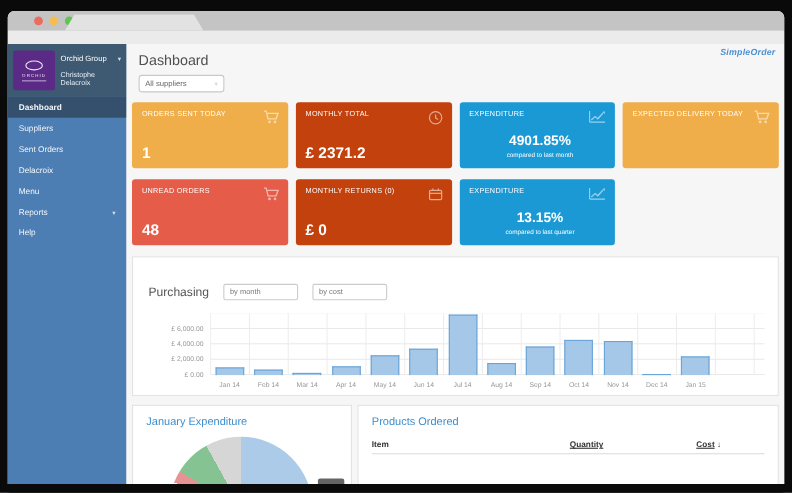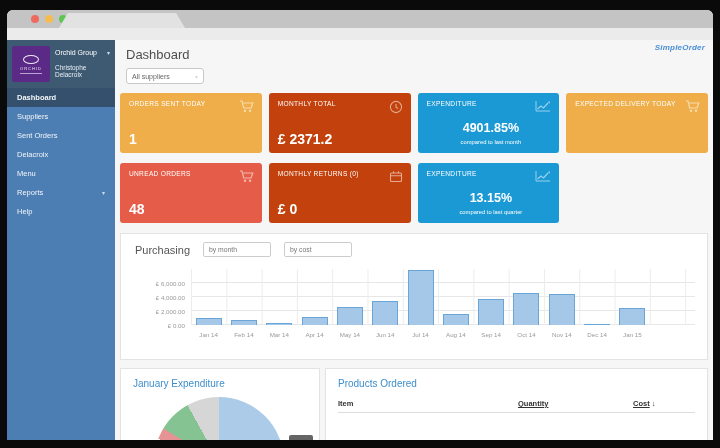--- a/index.html
+++ b/index.html
@@ -47,21 +47,21 @@
   .card.purple { background: #c2410c; } .card.blue { background: #1b99d5; }
   .card .t { font-size: 6.6px; letter-spacing: .3px; padding-right: 18px; }
   .card .icon { position: absolute; top: 7px; right: 8px; opacity: .55; }
   .card .v { position: absolute; left: 9px; bottom: 6px; font-size: 14px; font-weight: bold; }
   .card .v-wrap { position: absolute; left: 9px; right: 4px; bottom: 7px; display: flex;
                   align-items: center; gap: 4px; flex-direction: column; }
   .card .v2 { font-size: 12.5px; font-weight: bold; }
   .card .note { font-size: 5.8px; line-height: 1.2; }
   
   .panel { background: #fff; border: 1px solid #e3e3e3; }
-  .purchasing { margin: 10px 5px 0; height: 127px; padding-top: 8px; }
+  .purchasing { margin: 10px 5px 0; height: 127px; padding-top: 24px; }
   .p-head { display: flex; align-items: center; gap: 13px; padding: 0 14px; }
   .p-title { font-size: 11px; color: #555; font-weight: normal; }
   .filter-select { width: 68px; height: 15px; border: 1px solid #ccc; border-radius: 2px;
     font-size: 6.8px; color: #777; display: flex; align-items: center; padding: 0 5px; cursor: pointer; background:#fff; }
   .chart { margin-top: 12px; position: relative; padding-left: 70px; padding-right: 12px; }
   .plot { position: relative; height: 56px;
     background-image: linear-gradient(to right, #ececec 1px, transparent 1px),
                       linear-gradient(to top, #e7e7e7 1px, transparent 1px);
     background-size: calc((100% - 45px)/13) 100%, 100% 14px;
     background-position: 0 0, left bottom; }

